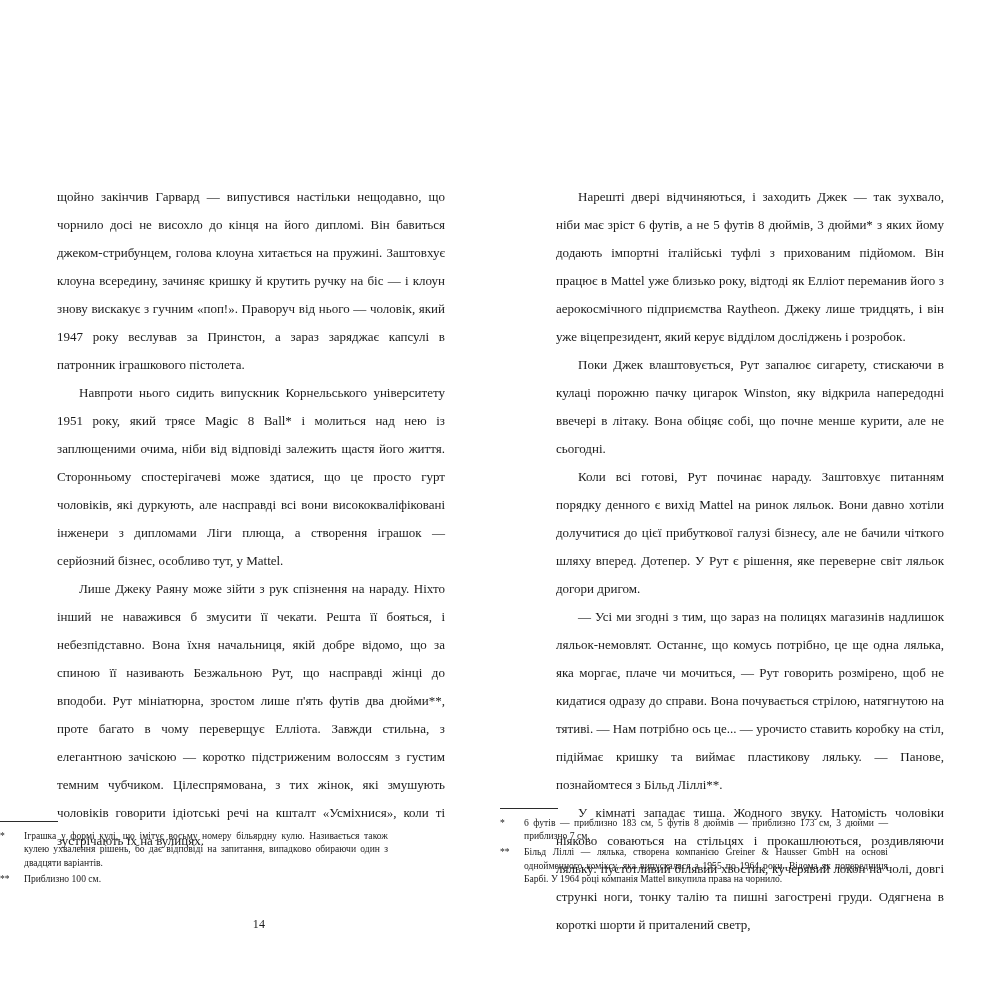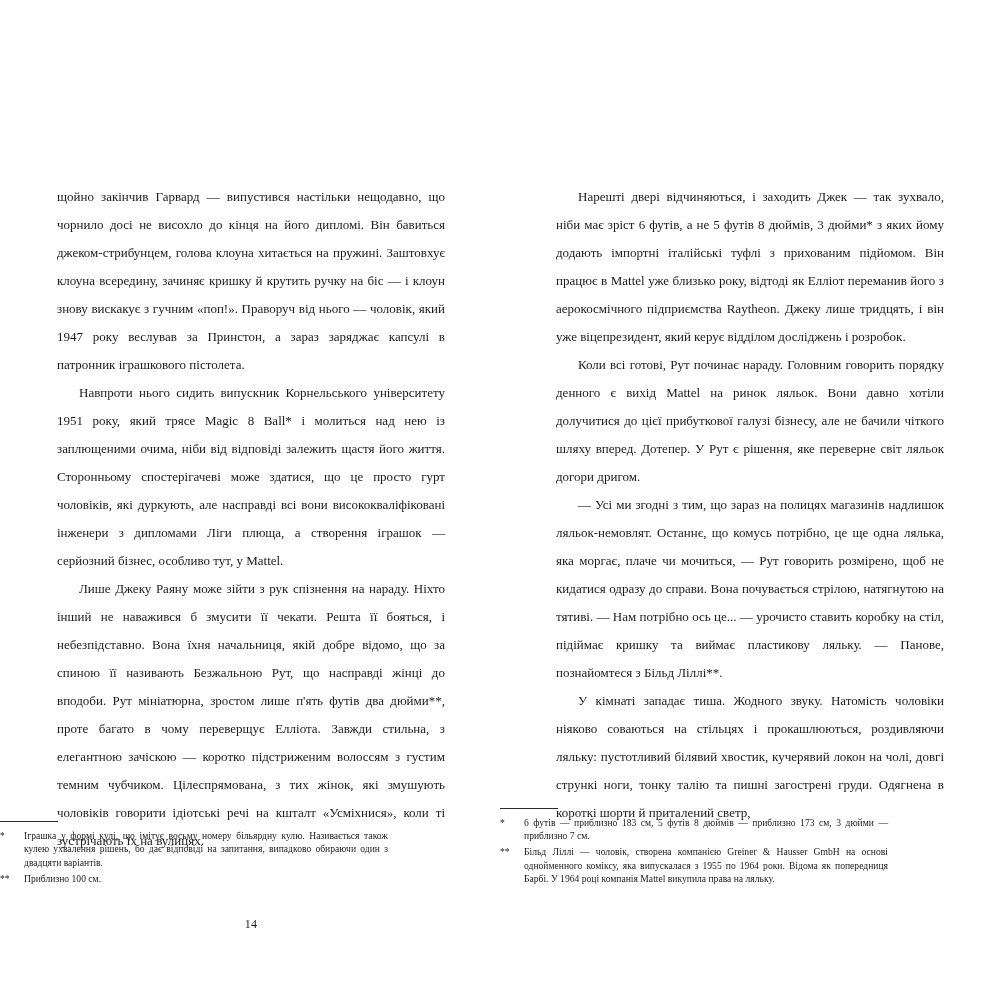--- a/index.html
+++ b/index.html
@@ -82,21 +82,21 @@
     flex: 1 1 auto;
   }
   .folio {
     position: absolute;
     bottom: 68px;
     width: 388px;
     text-align: center;
     font-size: 12px;
     letter-spacing: 0.3px;
   }
-  .page-left .folio { left: 57px; }
+  .page-left .folio { left: 65px; }
   .page-right .folio { left: 56px; }
 </style>
 </head>
 <body>
 
 <div class="page-spread">
 
   <div class="page page-left">
     <div class="page-inner">
       <div class="body-text">
@@ -118,33 +118,34 @@
           </div>
         </div>
     </div>
     <div class="folio">14</div>
   </div>
 
   <div class="page page-right">
     <div class="page-inner">
       <div class="body-text">
           <p><span>Нарешті двері відчиняються, і заходить Джек — так зухвало, ніби має зріст 6 футів, а не 5 футів 8 дюймів, 3 дюйми* з яких йому додають імпортні італійські туфлі з прихованим підйомом. Він працює в </span><span class="it">Mattel</span><span> уже близько року, відтоді як Елліот переманив його з аерокосмічного підприємства </span><span class="it">Raytheon</span><span>. Джеку лише тридцять, і він уже віцепрезидент, який керує відділом досліджень і розробок.</span></p>
-          <p><span>Коли всі готові, Рут починає нараду. Головним говорить порядку денного є вихід </span><span class="it">Mattel</span><span> на ринок ляльок. Вони давно хотіли долучитися до цієї прибуткової галузі бізнесу, але не бачили чіткого шляху вперед. Дотепер. У Рут є рішення, яке переверне світ ляльок догори дригом.</span></p>
+          <p><span>Поки Джек влаштовується, Рут запалює сигарету, стискаючи в кулаці порожню пачку цигарок </span><span class="it">Winston</span><span>, яку відкрила напередодні ввечері в літаку. Вона обіцяє собі, що почне менше курити, але не сьогодні.</span></p>
+          <p><span>Коли всі готові, Рут починає нараду. Заштовхує питанням порядку денного є вихід </span><span class="it">Mattel</span><span> на ринок ляльок. Вони давно хотіли долучитися до цієї прибуткової галузі бізнесу, але не бачили чіткого шляху вперед. Дотепер. У Рут є рішення, яке переверне світ ляльок догори дригом.</span></p>
           <p><span>— Усі ми згодні з тим, що зараз на полицях магазинів надлишок ляльок-немовлят. Останнє, що комусь потрібно, це ще одна лялька, яка моргає, плаче чи мочиться, — Рут говорить розмірено, щоб не кидатися одразу до справи. Вона почувається стрілою, натягнутою на тятиві. — Нам потрібно ось це... — урочисто ставить коробку на стіл, підіймає кришку та виймає пластикову ляльку. — Панове, познайомтеся з Більд Ліллі**.</span></p>
           <p><span>У кімнаті западає тиша. Жодного звуку. Натомість чоловіки ніяково соваються на стільцях і прокашлюються, роздивляючи ляльку: пустотливий білявий хвостик, кучерявий локон на чолі, довгі стрункі ноги, тонку талію та пишні загострені груди. Одягнена в короткі шорти й приталений светр,</span></p>
         </div>
     </div>
     <div class="footnote-area">
       <div class="fn-rule"></div>
       <div>
           <div class="fn-item">
             <div class="fn-mark">*</div>
             <div class="fn-text"><span>6 футів — приблизно 183 см, 5 футів 8 дюймів — приблизно 173 см, 3 дюйми — приблизно 7 см.</span></div>
           </div>
           <div class="fn-item">
             <div class="fn-mark">**</div>
-            <div class="fn-text"><span>Більд Ліллі — чоловік, створена компанією </span><span class="it">Greiner &amp; Hausser GmbH</span><span> на основі однойменного коміксу, яка випускалася з 1955 по 1964 роки. Відома як попередниця Барбі. У 1964 році компанія </span><span class="it">Mattel</span><span> викупила права на ляльку.</span></div>
+            <div class="fn-text"><span>Більд Ліллі — лялька, створена компанією </span><span class="it">Greiner &amp; Hausser GmbH</span><span> на основі однойменного коміксу, яка випускалася з 1955 по 1964 роки. Відома як попередниця Барбі. У 1964 році компанія </span><span class="it">Mattel</span><span> викупила права на чорнило.</span></div>
           </div>
         </div>
     </div>
   </div>
 
 </div>
 
 </body></html>

